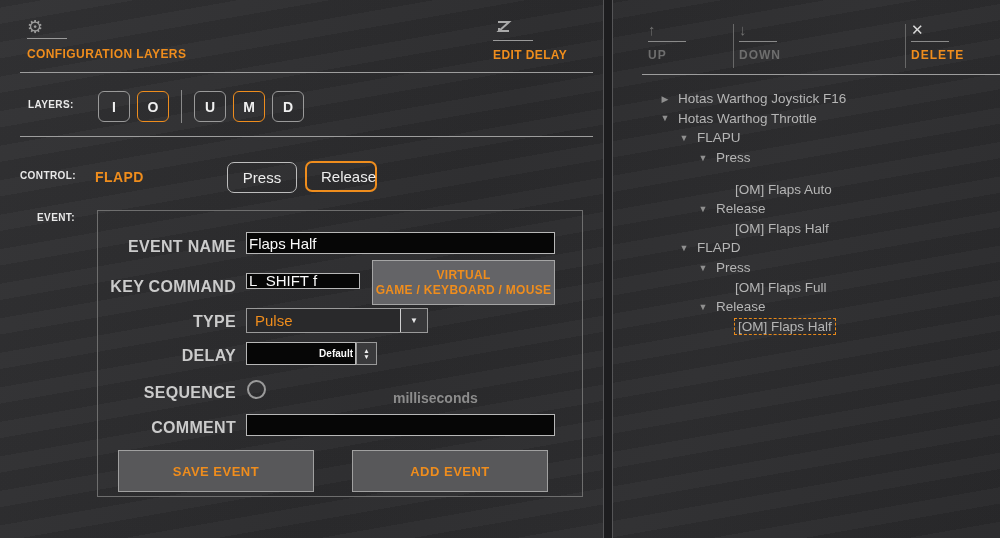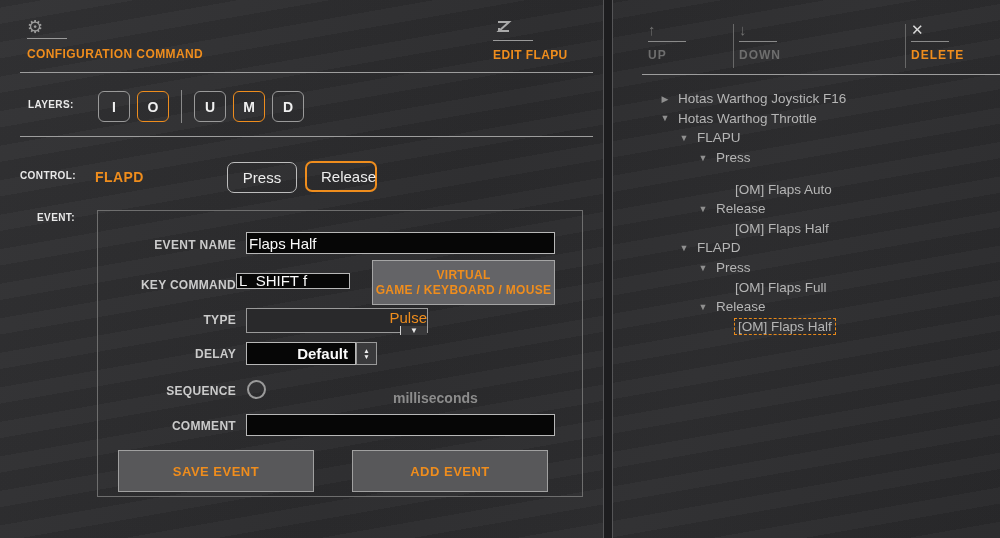--- a/index.html
+++ b/index.html
@@ -40,46 +40,46 @@
   .pill-btn {
     background:transparent; border:1.5px solid #bdbdbd; border-radius:7px;
     color:#ededed; font-family:inherit; font-size:15px; cursor:pointer;
     height:31px; padding:0 14px;
   }
   .pill-btn.active { border:2px solid #ef8d1d; }
   .orange { color:#ef8d1d; }
 
   
   .form-panel { border:1px solid #6e6e6e; }
-  .f-label { font-size:12px; font-weight:bold; color:#cbcbcb; letter-spacing:0.3px; text-align:right; }
+  .f-label { font-size:16px; font-weight:bold; color:#cbcbcb; letter-spacing:0.3px; text-align:right; }
   .txt-input {
     background:#060606; border:1px solid #b7b7b7; color:#fafafa;
     font-family:inherit; font-size:15px; padding:0 2px; outline:none; width:100%; height:100%;
   }
-  .select-box { background:#29292b; border:1px solid #9a9a9a; display:flex; align-items:flex-end;flex-direction:column; }
+  .select-box { background:#29292b; border:1px solid #9a9a9a; display:flex; align-items:center; }
   .select-box .sel-text { flex:1; color:#ef8d1d; font-size:15px; padding-left:8px; }
   .select-box .sel-arrow-zone { width:27px; height:100%; border-left:1px solid #d0d0d0; background:#38383a;
      display:flex; align-items:center; justify-content:center; color:#e8e8e8; font-size:8px; }
   .spinner { background:#3a3a3c; border:1px solid #9a9a9a; display:flex; flex-direction:column;
      align-items:center; justify-content:center; color:#f0f0f0; cursor:pointer; }
   .spinner span { font-size:6.5px; line-height:6px; }
   .unit-text { color:#8c8c8c; font-size:14px; font-weight:bold; }
   .radio-circle { width:19px; height:19px; border:2px solid #9a9a9a; border-radius:50%; background:transparent; cursor:pointer; }
   .gray-btn {
     background:#58585a; border:1px solid #a0a0a0; color:#ef8d1d;
     font-family:inherit; font-size:13px; font-weight:bold; letter-spacing:0.5px; cursor:pointer;
   }
   .virtual-btn {
     background:#646467; border:1px solid #a5a5a5; color:#ef8d1d;
     font-family:inherit; font-size:12px; font-weight:bold; letter-spacing:0.3px;
     line-height:15px; cursor:pointer; text-align:center;
   }
   .delay-input {
     background:#060606; border:1px solid #b7b7b7; color:#fafafa; font-weight:bold;
-    font-family:inherit; font-size:15px; padding:0 7px; outline:none; text-align:right; width:100%; height:100%;
+    font-family:inherit; font-size:10px; padding:0 2px; outline:none; text-align:right; width:100%; height:100%;
   }
 
   
   .tool { text-align:left; }
   .tool .t-icon { font-size:15px; font-weight:bold; line-height:16px; }
   .tool .t-underline { width:38px; height:1px; background:#8a8a8a; margin-top:3px; }
   .tool .t-label { font-size:12px; font-weight:bold; letter-spacing:1px; margin-top:6px; }
   .tool.disabled { color:#6e6e6e; }
   .tool.disabled .t-label { color:#6e6e6e; }
   .tool .t-label.accent { color:#ef8d1d; }
@@ -93,29 +93,29 @@
   .tree-label.selected { outline:1px dashed #e8891a; padding:0 3px; }
 </style>
 </head>
 <body>
 
 <div id="app">
 
   <div class="abs" style="left:27px; top:18px;">
     <div class="gear">⚙</div>
     <div class="icon-underline" style="margin-top:2px;"></div>
-    <div class="hdr-title" style="margin-top:8px;">CONFIGURATION COMMAND</div>
+    <div class="hdr-title" style="margin-top:8px;">CONFIGURATION LAYERS</div>
   </div>
 
   <div class="abs" style="left:493px; top:20px; text-align:left;">
     <svg width="20" height="15" viewBox="0 0 20 15">
       <path d="M5 2 H16 L6 11 H16 M6 11 L6 8" stroke="#aaaaaa" stroke-width="2" fill="none"></path>
     </svg>
     <div class="icon-underline" style="margin-top:1px;"></div>
-    <div class="hdr-title" style="margin-top:7px;">EDIT FLAPU</div>
+    <div class="hdr-title" style="margin-top:7px;">EDIT DELAY</div>
   </div>
 
   <div class="abs hline" style="left:20px; top:72px; width:573px;"></div>
 
   <div class="abs caps-label" style="left:28px; top:99px;">LAYERS:</div>
   <div class="abs" style="left:98px; top:90px;" id="layers-buttons">
       <button class="layer-btn">I</button>
       <button class="layer-btn active">O</button>
       <span class="layer-div"></span>
       <button class="layer-btn">U</button>
@@ -135,21 +135,21 @@
   <div class="abs caps-label" style="left:37px; top:201px;margin-top:11px;">EVENT:</div>
 
   <div class="abs form-panel" style="left:97px; top:210px; width:486px; height:287px;">
 
     <div class="abs f-label" style="left:3px; top:27px; width:135px;">EVENT NAME</div>
     <div class="abs" style="left:148px; top:21px; width:309px; height:22px;">
       <input class="txt-input" type="text" value="Flaps Half" style="">
     </div>
 
     <div class="abs f-label" style="left:3px; top:67px; width:135px;">KEY COMMAND</div>
-    <div class="abs" style="left:138px; top:61px; width:114px; height:16px;">
+    <div class="abs" style="left:148px; top:61px; width:114px; height:16px;">
       <input class="txt-input" type="text" value="L_SHIFT f" style="">
     </div>
     <button class="abs virtual-btn" style="left:274px; top:49px; width:183px; height:45px;">
       <div>VIRTUAL</div>
       <div>GAME / KEYBOARD / MOUSE</div>
     </button>
 
     <div class="abs f-label" style="left:3px; top:102px; width:135px;">TYPE</div>
     <div class="abs select-box" style="left:148px; top:97px; width:182px; height:25px;">
       <span class="sel-text">Pulse</span>

